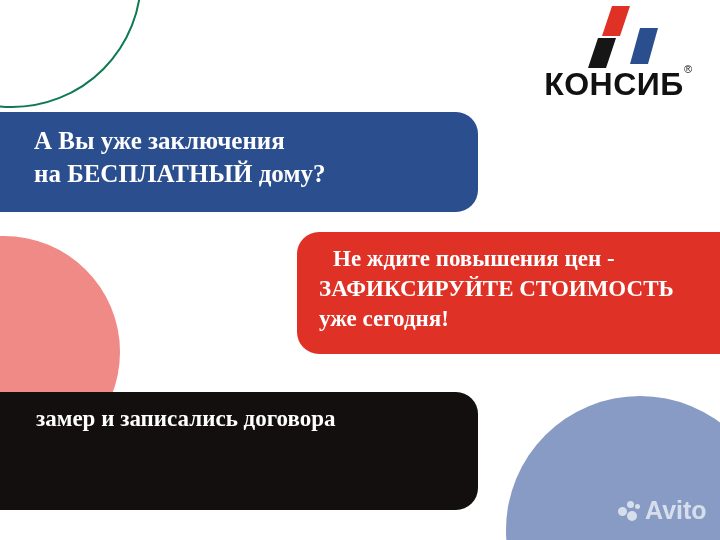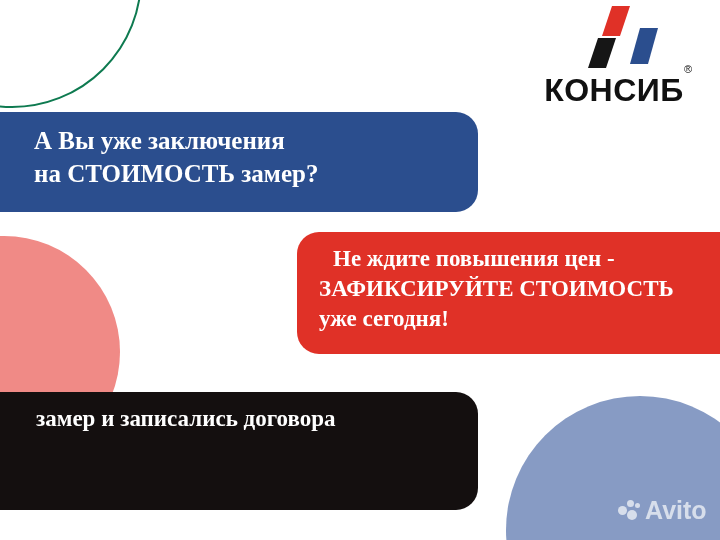--- a/index.html
+++ b/index.html
@@ -63,21 +63,21 @@
   #logo-mark {
     position: absolute;
     left: 58px;
     top: 0px;
     width: 86px;
     height: 62px;
   }
   #logo-wordmark {
     position: absolute;
     left: 0px;
-    top: 68px;
+    top: 62px;
     width: 180px;
     text-align: center;
     font-family: "Liberation Sans", "DejaVu Sans", sans-serif;
     font-weight: bold;
     font-size: 32px;
     letter-spacing: 0.5px;
     color: #111111;
     line-height: 1;
     white-space: nowrap;
   }
@@ -141,21 +141,21 @@
   }
   .indent-1 { padding-left: 10px; }
   .indent-2 { padding-left: 14px; }
 
   
   #avito-watermark {
     position: absolute;
     left: 618px;
     top: 498px;
     display: flex;
-    align-items: center;
+    align-items: flex-end;
     gap: 5px;
     opacity: 0.78;
   }
   #avito-dots {
     position: relative;
     width: 22px;
     height: 22px;
     flex: none;
   }
   #avito-dots i {
@@ -190,21 +190,21 @@
       <polygon points="30,0 48,0 38,30 20,30" fill="#E03127"></polygon>
       <polygon points="16,32 34,32 24,62 6,62" fill="#161616"></polygon>
       <polygon points="58,22 76,22 66,58 48,58" fill="#2B4E8E"></polygon>
     </svg>
     <div id="logo-wordmark">КОНСИБ</div>
     <div id="logo-reg">®</div>
   </div>
 
   <div class="msg-block" id="blue-block">
     <span class="msg-line">А Вы уже заключения</span>
-    <span class="msg-line">на СТОИМОСТЬ замер?</span>
+    <span class="msg-line">на БЕСПЛАТНЫЙ дому?</span>
   </div>
 
   <div class="msg-block" id="red-block">
     <span class="msg-line indent-2">Не ждите повышения цен -</span>
     <span class="msg-line">ЗАФИКСИРУЙТЕ СТОИМОСТЬ</span>
     <span class="msg-line">уже сегодня!</span>
   </div>
 
   <div class="msg-block" id="black-block">
     <span class="msg-line">замер и записались договора</span>

